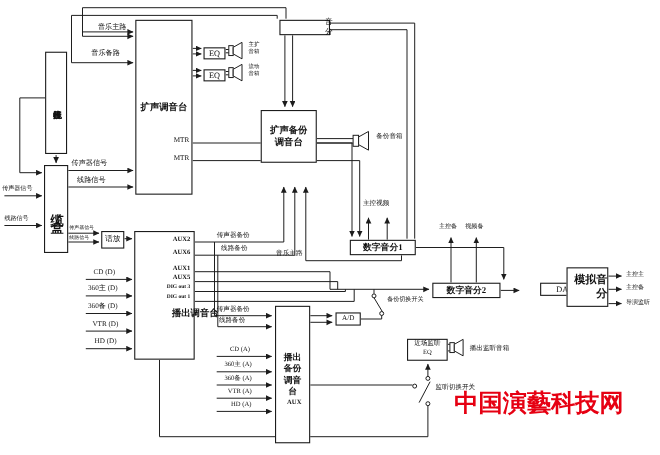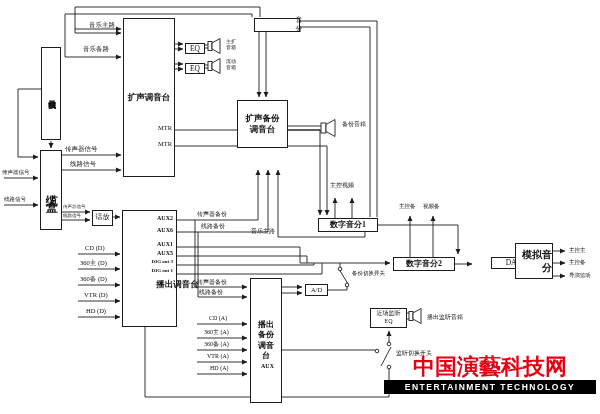--- a/index.html
+++ b/index.html
@@ -134,23 +134,20 @@
       <polygon points="326,124.5 326,131.5 335,136.5 335,119.5"></polygon>
     </g>
     <g stroke="#1c1c1c" stroke-width="0.9" fill="#fff">
       <rect x="409" y="311.5" width="4" height="9"></rect>
       <polygon points="413,313 413,319 421,323.5 421,308.5"></polygon>
     </g>
   </svg>
 
   <div class="wm">
     <div class="wm-title" style="color: rgb(230, 0, 18);">中国演藝科技网</div>
-    <div class="wm-bar">
-      <span>ENTERTAINMENT TECHNOLOGY</span>
-    </div>
   </div>
 
 <div class="box v" style="left: 41px; top: 47px; width: 20px; height: 93px; font-size: 8px;">无线传声器接收机</div>
     <div class="box v" style="left: 40px; top: 150px; width: 22px; height: 80px; font-size: 12px; font-weight: 700; letter-spacing: 6px;">缆盒</div>
     <div class="box" style="left: 123px; top: 18px; width: 52px; height: 159px; font-size: 8.5px; font-weight: 700;">扩声调音台</div>
     <div class="box" style="left: 254px; top: 18px; width: 23px; height: 14px; font-size: 7px; padding-left: 44px;">音分</div>
     <div class="box" style="left: 185px; top: 43px; width: 20px; height: 11px; font-size: 7.5px;">EQ</div>
     <div class="box" style="left: 185px; top: 63px; width: 20px; height: 11px; font-size: 7.5px;">EQ</div>
     <div class="box pre" style="left: 237px; top: 100px; width: 51px; height: 48px; font-size: 8.5px; font-weight: 700;">扩声备份
 调音台</div>

